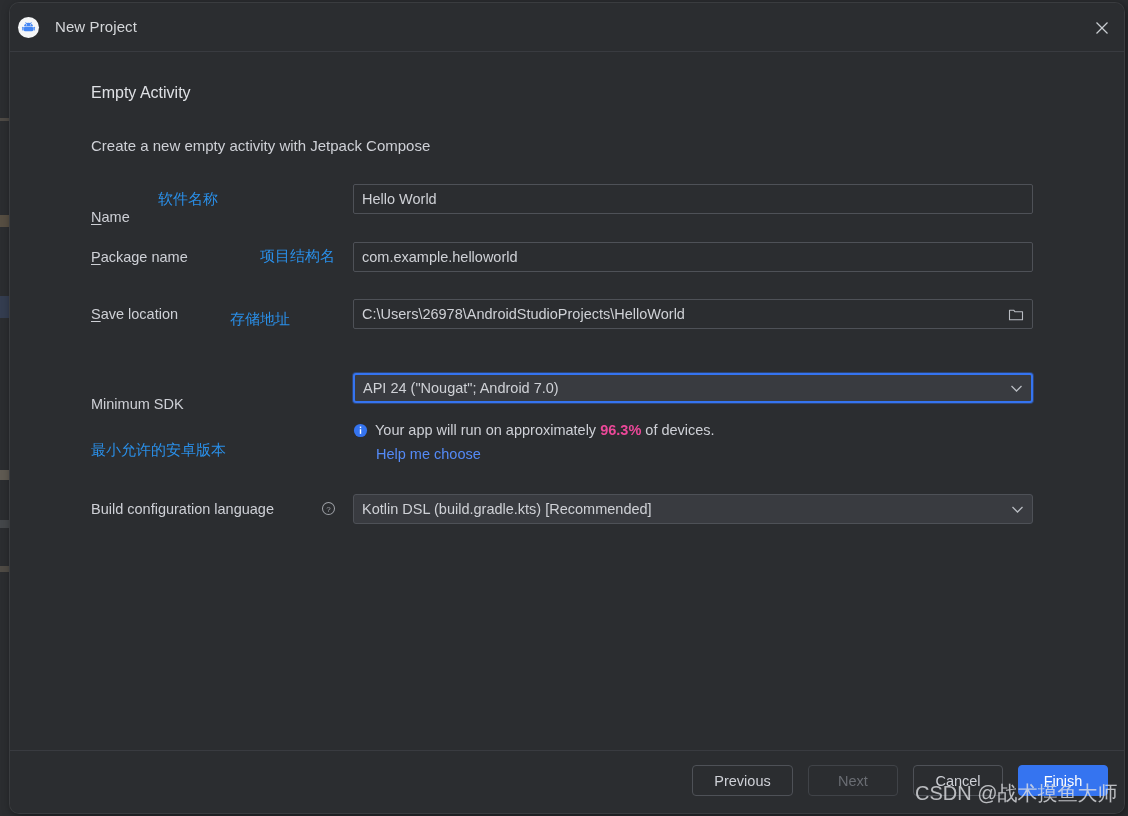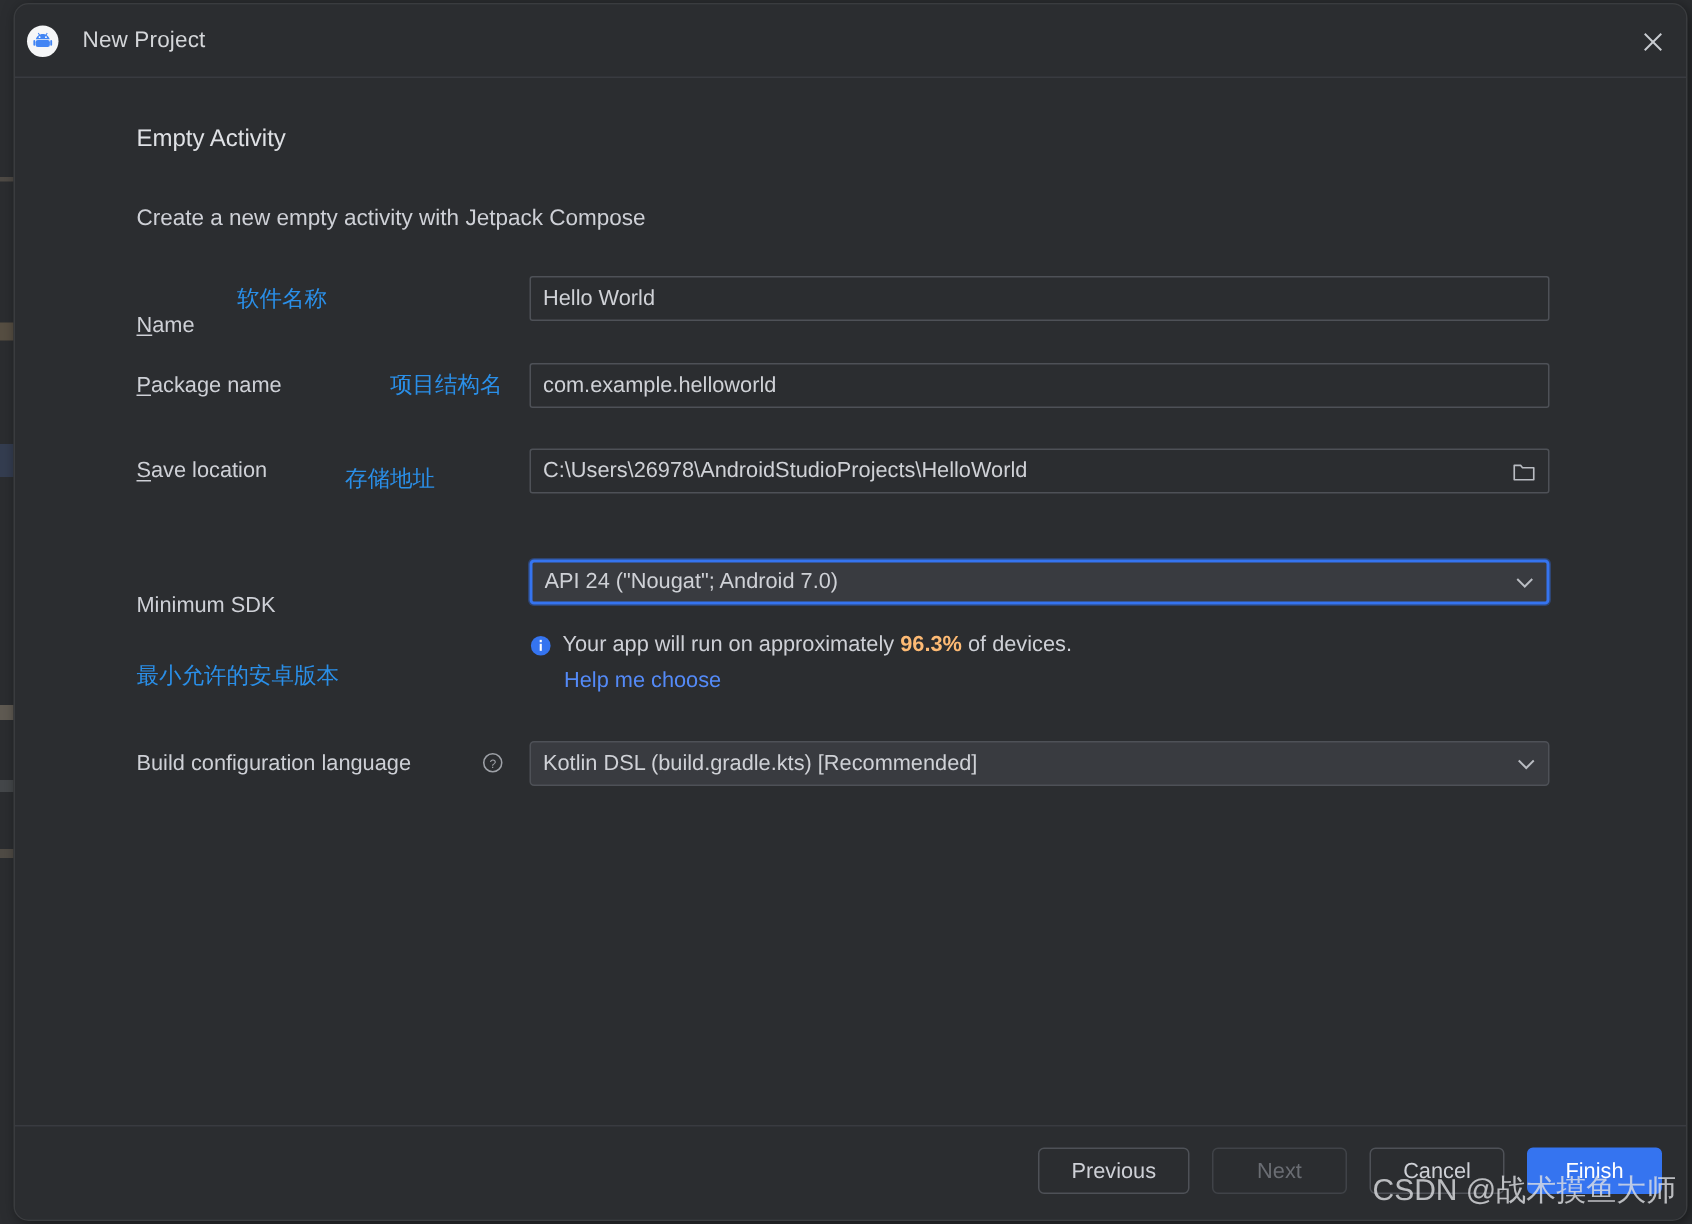--- a/index.html
+++ b/index.html
@@ -202,21 +202,21 @@
   .info-icon {
     width: 15px; height: 15px;
     flex: 0 0 auto;
     display: flex; align-items: center; justify-content: center;
   }
   .info-text {
     font-size: 14.5px;
     color: #ced0d6;
     white-space: nowrap;
   }
-  .info-text b { color: #fdba74; font-weight: bold; }
+  .info-text b { color: #ec4899; font-weight: bold; }
   .help-link {
     position: absolute;
     left: 366px;
     top: 395px;
     font-size: 14.5px;
     color: #548af7;
     cursor: default;
   }
 
   

